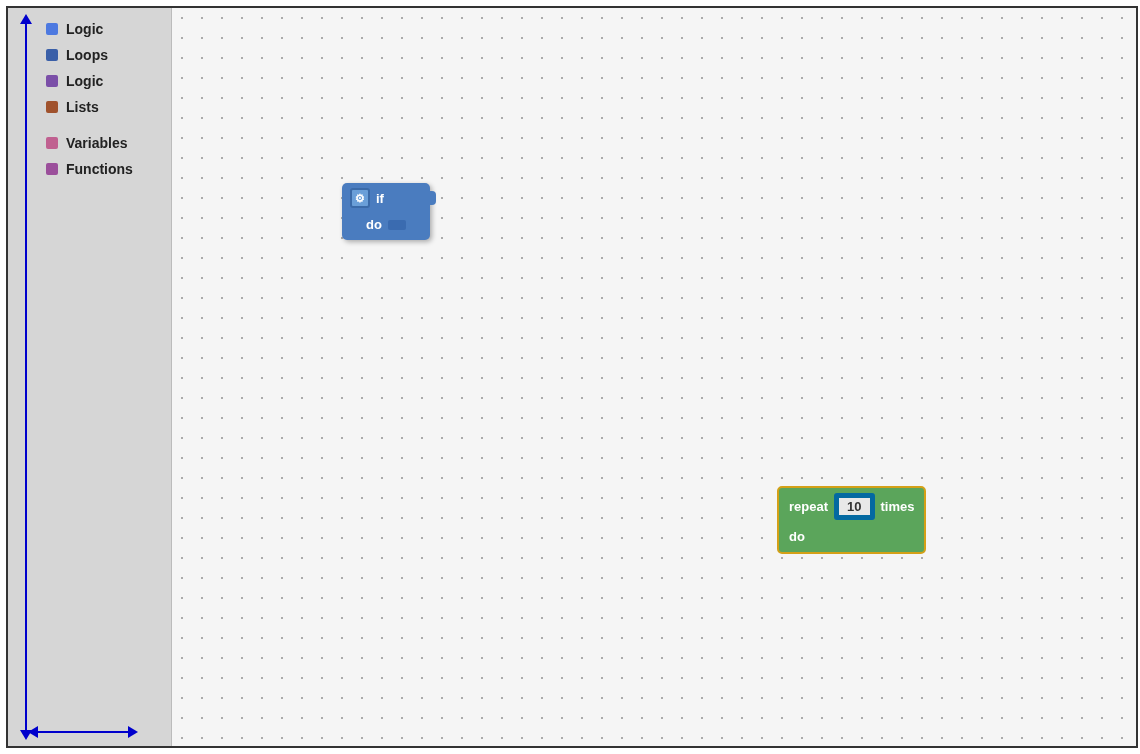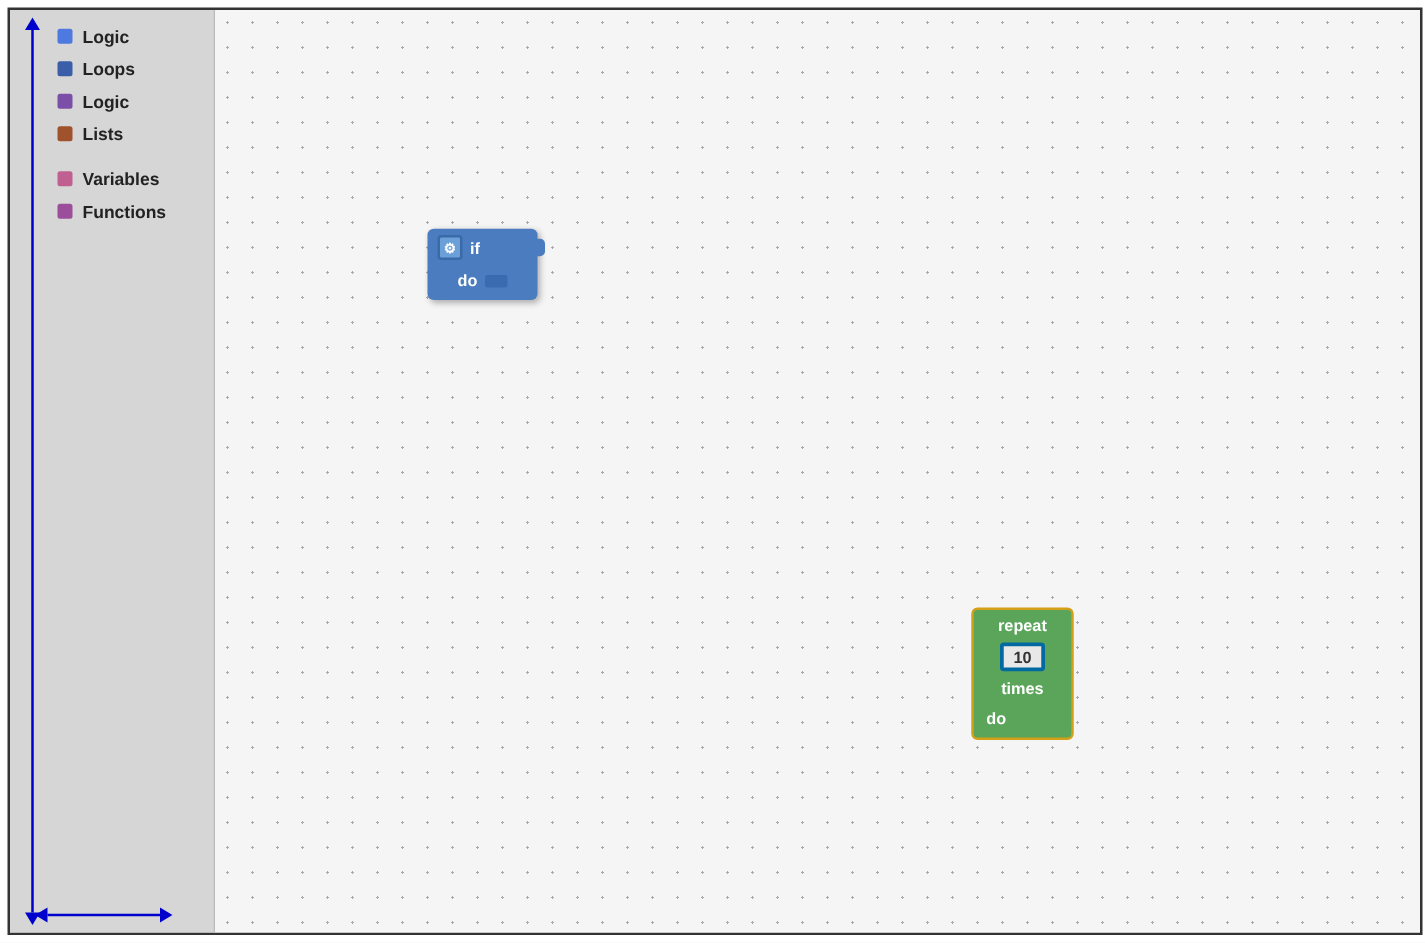--- a/index.html
+++ b/index.html
@@ -98,26 +98,25 @@
     }
 
     .repeat-top-row {
       display: flex;
       align-items: center;
       gap: 6px;
       padding: 5px 10px;
       color: #fff;
       font-size: 13px;
       font-weight: bold;
-      flex-direction: column;
     }
 
     .repeat-number-box {
       background: #e8e8e8;
-      border: 3px solid #0369a1;
+      border: 5px solid #0369a1;
       border-radius: 3px;
       padding: 1px 8px;
       color: #333;
       font-size: 13px;
       font-weight: bold;
       min-width: 36px;
       text-align: center;
     }
 
     .repeat-bottom-row {

